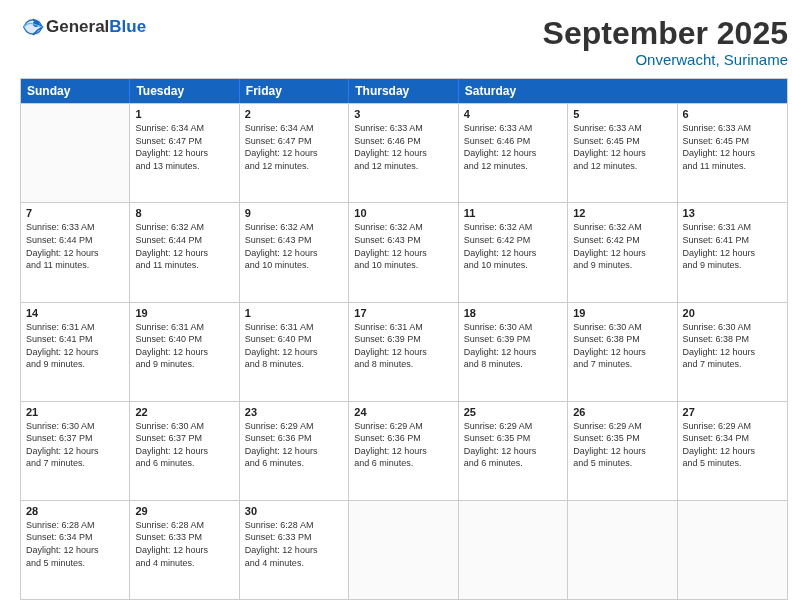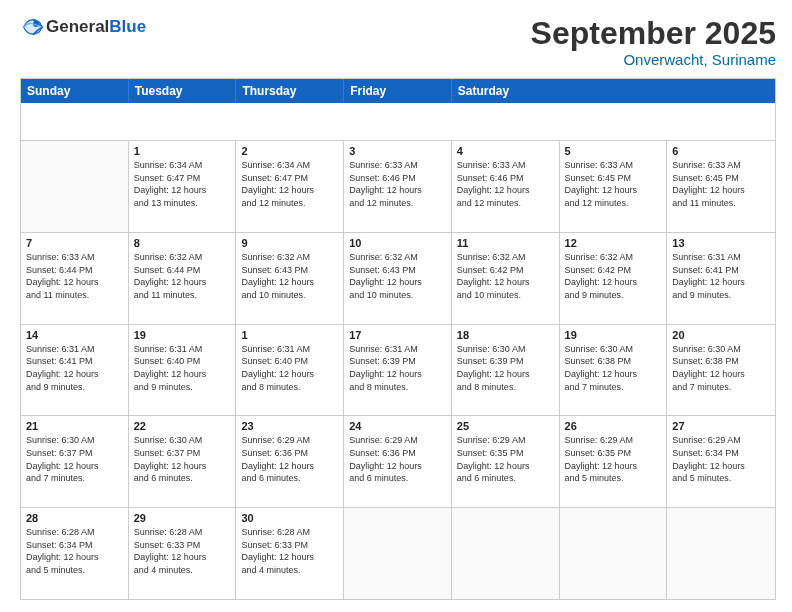--- a/index.html
+++ b/index.html
@@ -6,21 +6,21 @@
     body {
       font-family: Arial, sans-serif;
       background: #fff;
       width: 792px;
       height: 612px;
       overflow: hidden;
     }
     .page {
       width: 792px;
       height: 612px;
-      padding: 16px 16px 12px 20px;
+      padding: 16px 4px 12px 20px;
       display: flex;
       flex-direction: column;
     }
     .header {
       display: flex;
       justify-content: space-between;
       align-items: flex-start;
       margin-bottom: 10px;
     }
     .logo {
@@ -43,21 +43,20 @@
     }
     .location {
       font-size: 15px;
       color: #0369a1;
     }
     .calendar {
       flex: 1;
       display: flex;
       flex-direction: column;
       border: 1px solid #ccc;
-      gap: 37px;
     }
     .cal-header-row {
       display: grid;
       grid-template-columns: repeat(7, 1fr);
       background: #1565C0;
     }
     .cal-header-cell {
       color: #fff;
       font-weight: bold;
       font-size: 12px;
@@ -119,22 +118,22 @@
     <div class="title-block">
       <div class="month-title">September 2025</div>
       <div class="location">Onverwacht, Suriname</div>
     </div>
   </div>
 
   <div class="calendar">
     <div class="cal-header-row">
       <div class="cal-header-cell">Sunday</div>
       <div class="cal-header-cell">Tuesday</div>
+      <div class="cal-header-cell">Friday</div>
       <div class="cal-header-cell">Thursday</div>
-      <div class="cal-header-cell">Friday</div>
       <div class="cal-header-cell">Saturday</div>
     </div>
     <div class="cal-body" id="cal-body">
     <div class="cal-week">
           <div class="cal-cell empty"></div>
           <div class="cal-cell">
             <div class="day-num">1</div>
             <div class="day-info" style="white-space: pre-line;">Sunrise: 6:34 AM
 Sunset: 6:47 PM
 Daylight: 12 hours

